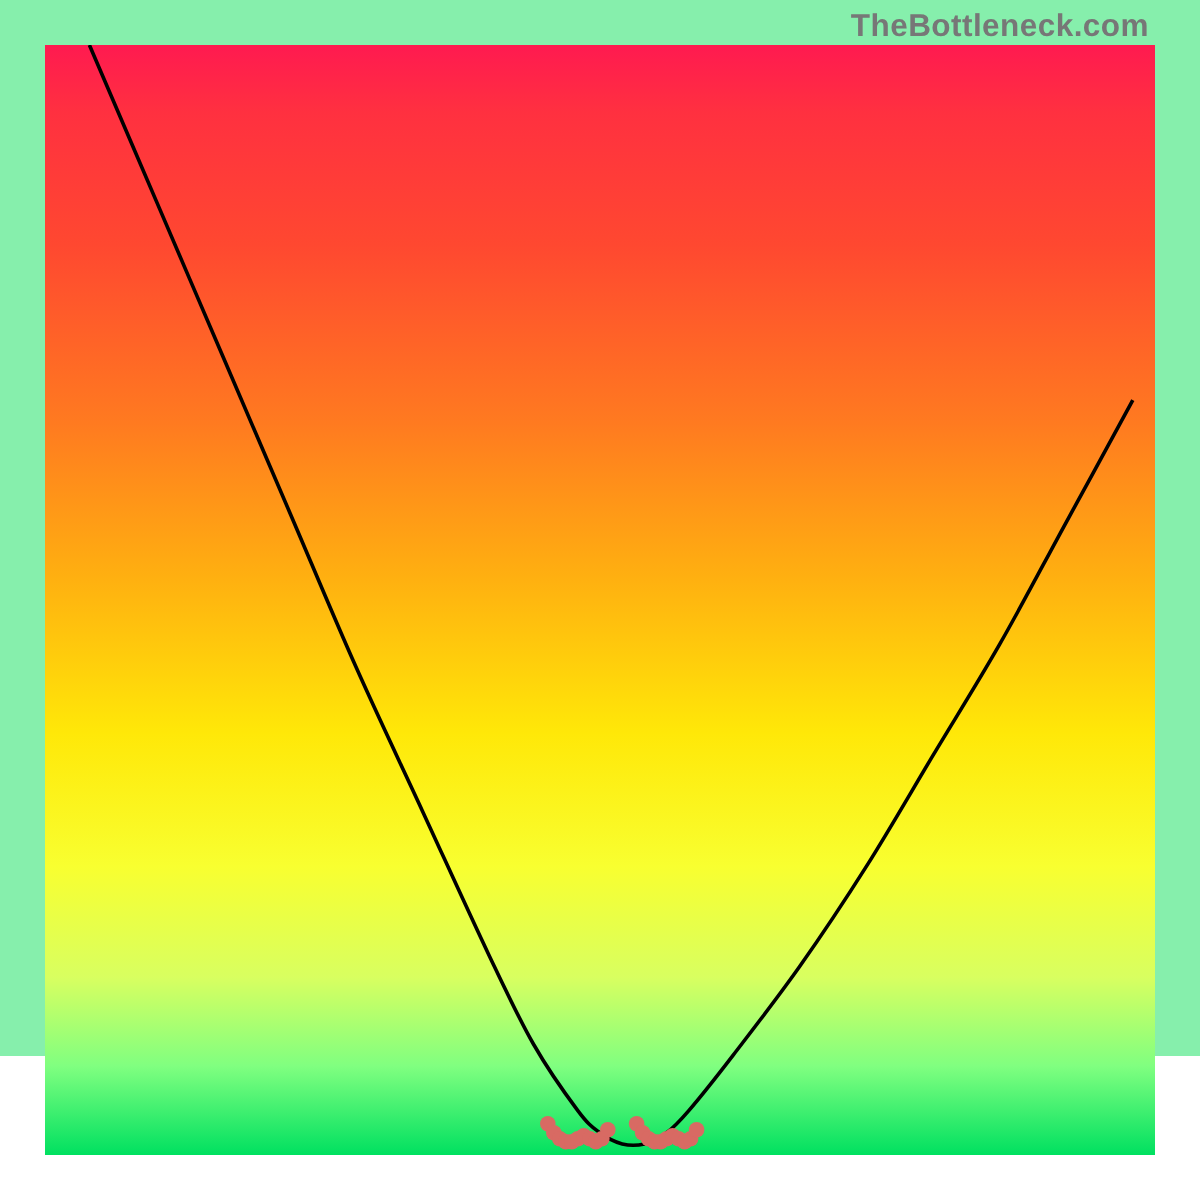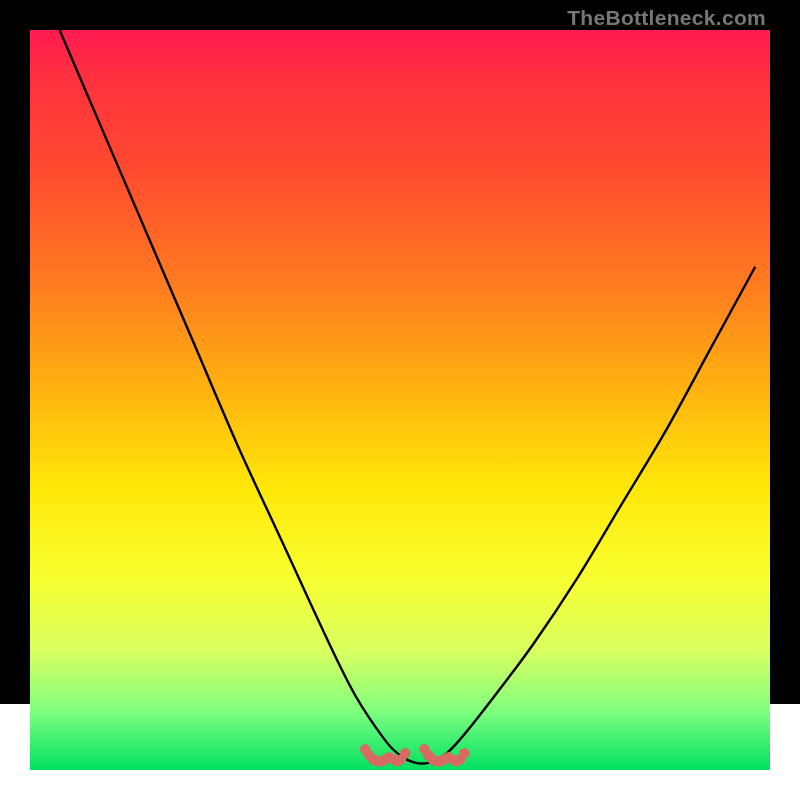--- a/index.html
+++ b/index.html
@@ -1,17 +1,17 @@
 <!DOCTYPE html>
 <html><head>
 <meta charset="utf-8">
 <style>
   * { margin: 0; padding: 0; box-sizing: border-box; }
   body { width: 800px; height: 800px; overflow: hidden; font-family: Arial, sans-serif; }
-  .container { width: 800px; height: 704px; background: #000000; position: relative; padding-left: 30px; }
+  .container { width: 800px; height: 704px; background: #86efac; position: relative; padding-left: 30px; }
   .plot-area {
     position: absolute;
     left: 30px;
     top: 30px;
     width: 740px;
     height: 740px;
     overflow: hidden;
   }
   .gradient-bg {
     position: absolute;

